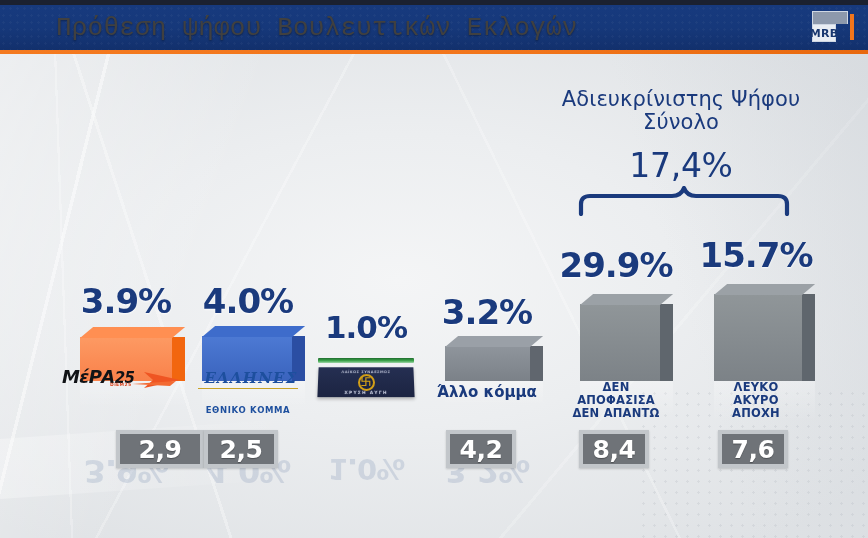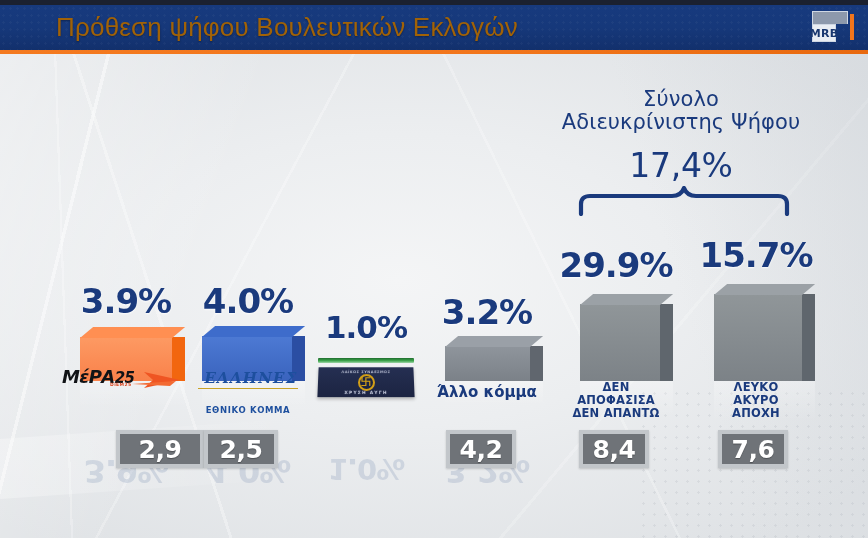--- a/index.html
+++ b/index.html
@@ -73,22 +73,22 @@
     background-size: 7px 7px;
     opacity: .6;
   }
   .header-rule {
     position: absolute; left: 0; top: 50px; width: 868px; height: 4px;
     background: linear-gradient(90deg, #f47a20 0%, #f2761c 55%, #e8690f 100%);
   }
   .header-title {
     position: absolute; left: 56px; top: 7px;
     height: 41px; display: flex; align-items: center;
-    color: #a16207;
-    font-family: Liberation Sans, sans-serif;
+    color: #404040;
+    font-family: Liberation Mono, monospace;
     font-size: 26px; font-weight: 400; letter-spacing: .2px;
     white-space: nowrap;
     text-shadow: 0 1px 2px rgba(0,0,0,.35);
   }
 
   
   .open-logo {
     position: absolute; left: 718px; top: 14px;
     width: 86px; text-align: center; color: #eef2f8;
   }
@@ -285,22 +285,22 @@
 
   <div class="mrb-logo">
     <div class="mrb-top"></div>
     <div class="mrb-bot">
       <span>MRB</span>
     </div>
   </div>
   <div class="hdr-accent"></div>
 
   <div class="total-block">
+    <div class="total-label">Αδιευκρίνιστης Ψήφου</div>
     <div class="total-label">Σύνολο</div>
-    <div class="total-label">Αδιευκρίνιστης Ψήφου</div>
     <div class="total-value">17,4%</div>
   </div>
 
   <svg class="brace" viewBox="0 0 212 30">
     <path d="M3 28 L3 18 Q3 10 12 10 L94 10 Q103 10 106 2 Q109 10 118 10 L200 10 Q209 10 209 18 L209 28" fill="none" stroke="#1a3a7d" stroke-width="4.2" stroke-linecap="round" stroke-linejoin="round"></path>
   </svg>
 
   <div class="chart">
 
     <div class="col" style="left:58px; width:136px; height:484px;">

